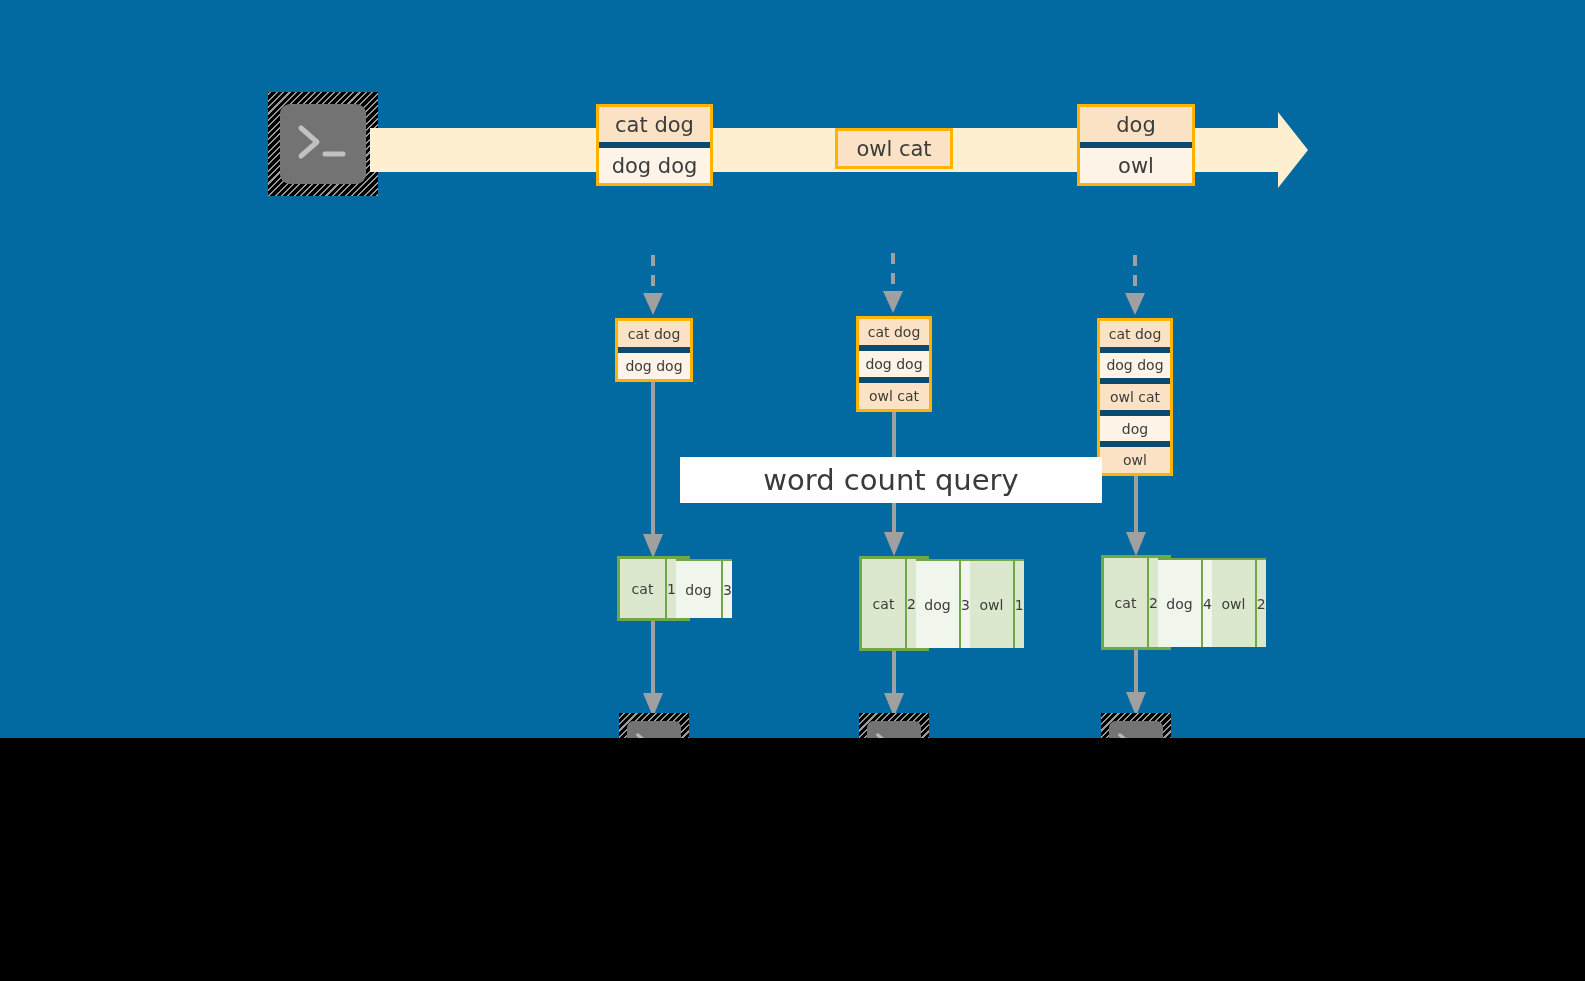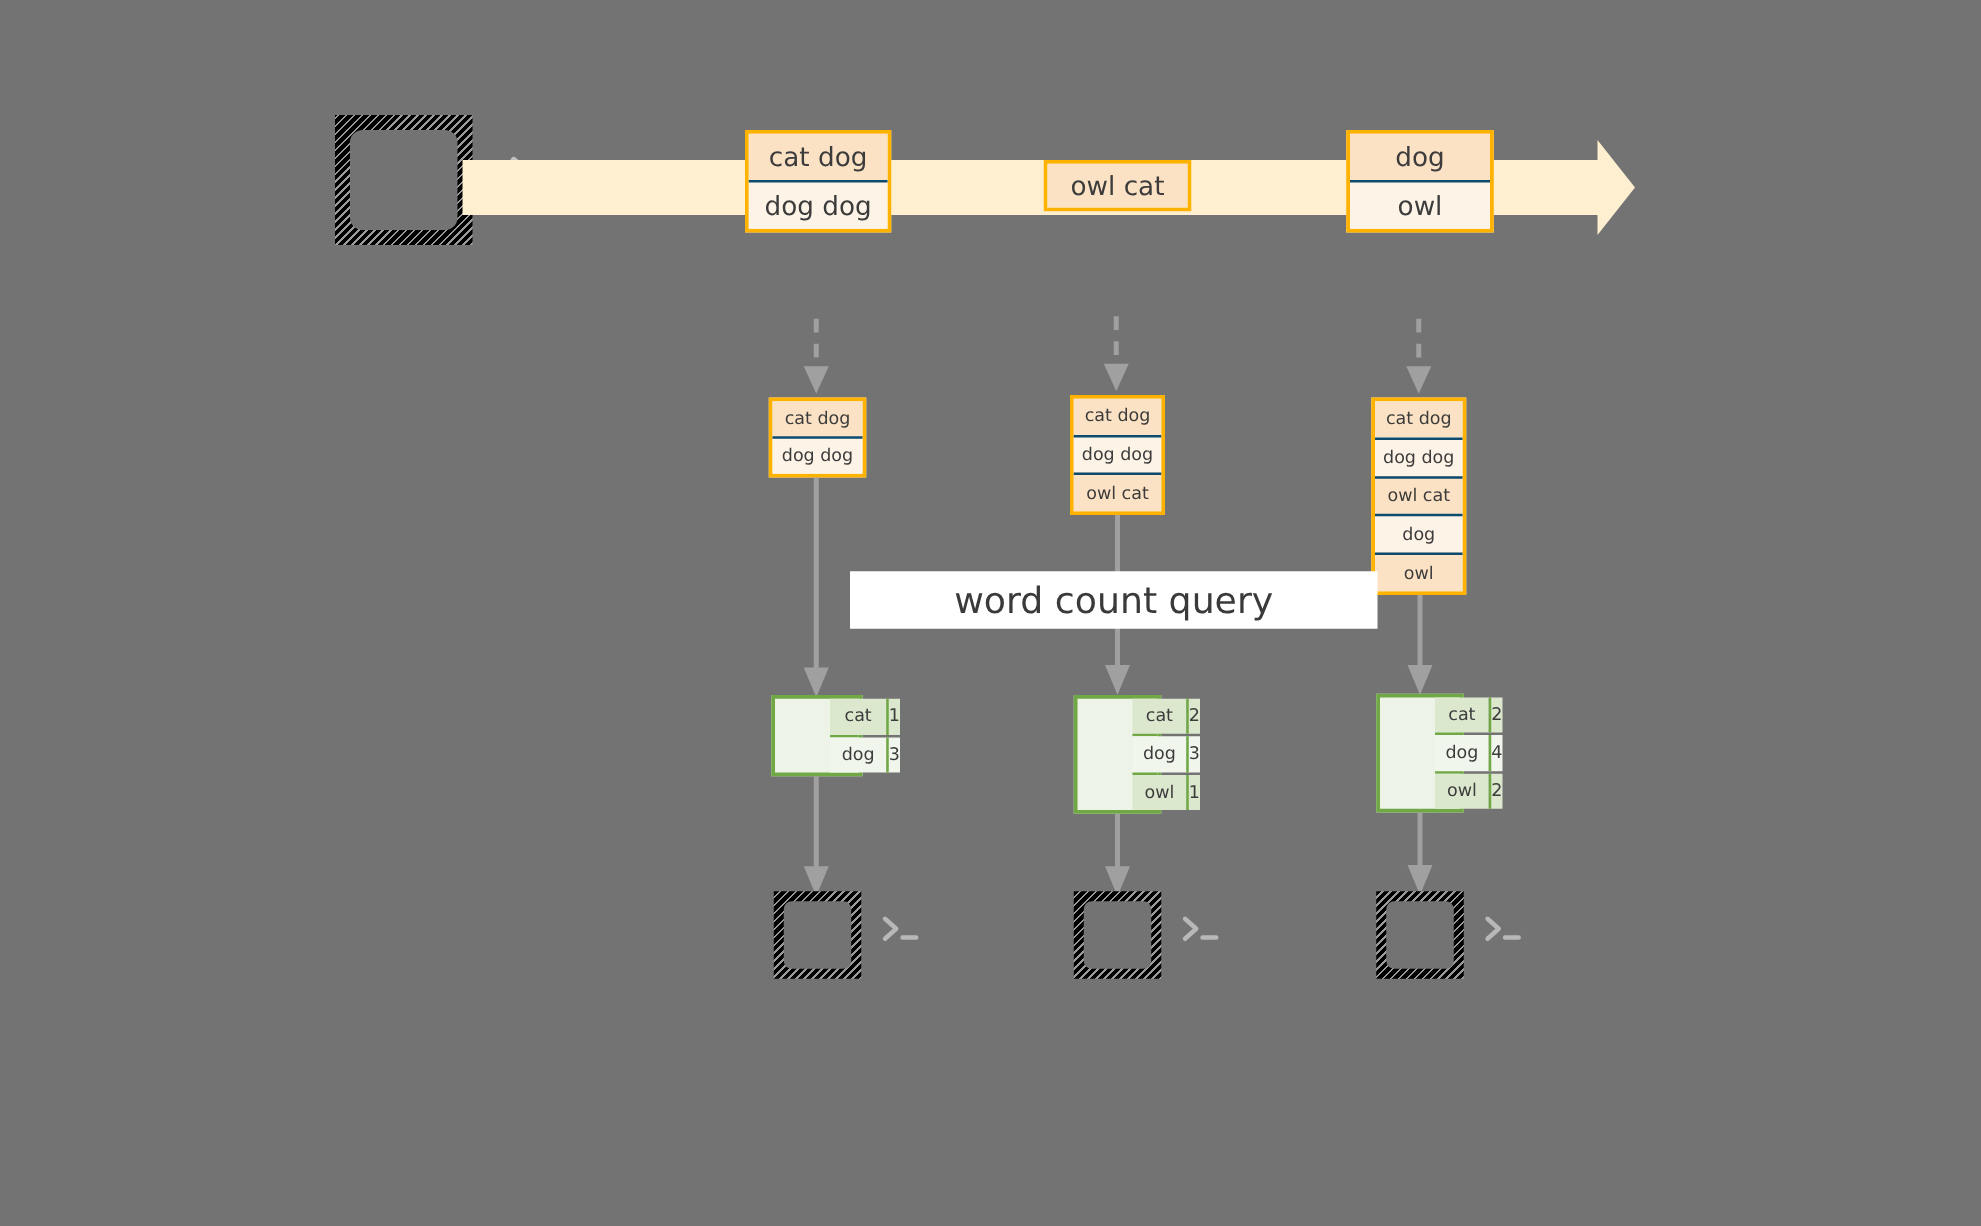--- a/index.html
+++ b/index.html
@@ -7,24 +7,23 @@
     margin: 0;
     padding: 0;
     background: #000000;
   }
   body {
     font-family: "DejaVu Sans", "Liberation Sans", sans-serif;
   }
   #canvas {
     position: relative;
     width: 1585px;
-    height: 981px;
-    background: #737373;
+    height: 738px;
+    background: #0369a1;
     overflow: hidden;
-    text-align: right;
   }
 
   
   .term {
     position: absolute;
     box-sizing: border-box;
   }
   .term .hatch {
     position: absolute;
     inset: 0;
@@ -64,31 +63,30 @@
     box-sizing: border-box;
     display: flex;
     align-items: center;
     justify-content: center;
     color: #3c3c3c;
     white-space: nowrap;
     flex: 1 1 auto;
   }
   .orow.sh-a { background: #FCE2C4; }
   .orow.sh-b { background: #FDF3E6; }
-  .orow + .orow { border-top: 2px solid #0c4a6e; }
+  .orow + .orow { border-top: 6px solid #0c4a6e; }
 
   
   .gbox {
     position: absolute;
     box-sizing: border-box;
     border: 3px solid #6FA845;
     background: #EDF3E6;
     display: flex;
-    flex-direction: column;
-    padding-left: 44px;
+    flex-direction: row;
   }
   .grow {
     display: flex;
     flex: 1 1 auto;
     box-sizing: border-box;
   }
   .grow + .grow { border-top: 2px solid #6FA845; }
   .gcell {
     box-sizing: border-box;
     display: flex;

